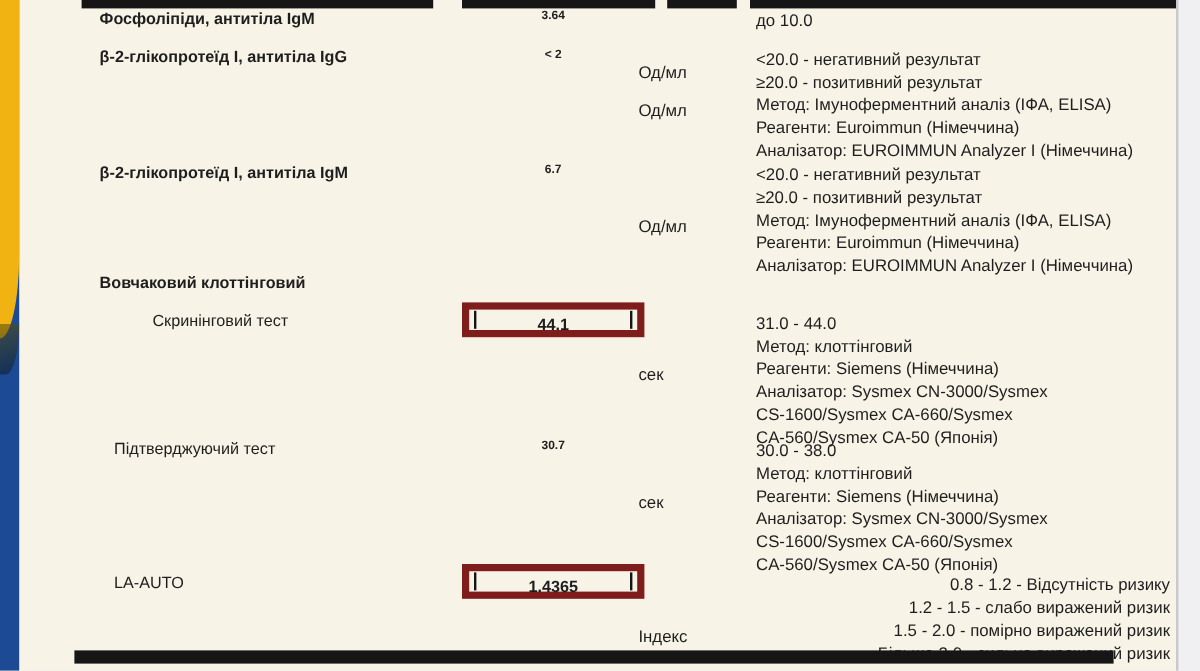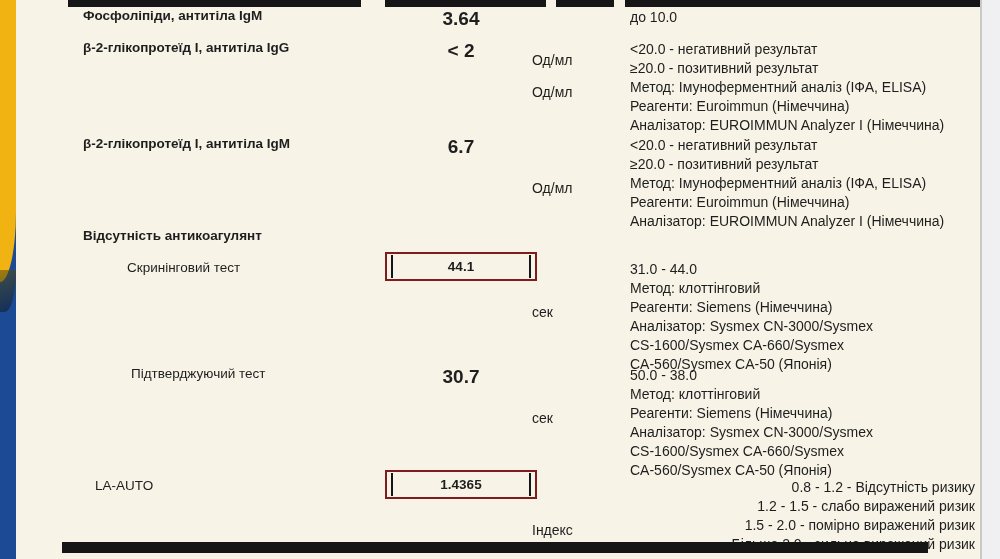--- a/index.html
+++ b/index.html
@@ -23,22 +23,22 @@
   
   .topbar{position:absolute;top:0;height:7px;background:var(--bar-black,#161616);}
   
   .bottombar{position:absolute;background:var(--bar-black,#161616);}
   
   .row{position:absolute;left:0;top:0;width:1000px;}
   .cell{position:absolute;white-space:nowrap;}
   .test-name{font-size:13.5px;}
   .test-name.bold{font-weight:bold;}
   .section-name{font-size:13.5px;font-weight:bold;}
-  .value-plain{left:385px;width:152px;text-align:center;font-weight:bold;font-size:19px;}
-  .value-box{position:absolute;left:385px;width:152px;height:29px;border:2px solid #7f1d1d;
+  .value-plain{left:385px;width:152px;text-align:center;font-weight:bold;font-size:10px;}
+  .value-box{position:absolute;left:385px;width:152px;height:29px;border:6px solid #7f1d1d;
     box-sizing:border-box;background:var(--page-cream,#f7f3e6);}
   .value-box .inner-line{position:absolute;top:1px;bottom:1px;width:2px;background:#151515;}
   .value-box .inner-line.l{left:4px;} .value-box .inner-line.r{right:4px;}
   .value-box .boxed-value{position:absolute;left:0;right:0;top:5px;text-align:center;
     font-weight:bold;font-size:13.5px;}
   .unit{left:532px;font-size:14px;margin-top:44px;}
   .ref{left:630px;width:345px;font-size:14px;}
   .ref-line{height:19px;line-height:19px;white-space:nowrap;}
 </style>
 </head>
@@ -82,45 +82,45 @@
       <div class="cell unit" style="top: 136px;">Од/мл</div>
       <div class="cell ref" style="top: 136px;">
         <div class="ref-line">&lt;20.0 - негативний результат</div>
         <div class="ref-line">≥20.0 - позитивний результат</div>
         <div class="ref-line">Метод: Імуноферментний аналіз (ІФА, ELISA)</div>
         <div class="ref-line">Реагенти: Euroimmun (Німеччина)</div>
         <div class="ref-line">Аналізатор: EUROIMMUN Analyzer I (Німеччина)</div>
       </div>
     </div>
     <div class="row">
-      <div class="cell section-name" style="left: 83px; top: 228px;">Відсутність антикоагулянт</div>
+      <div class="cell section-name" style="left: 83px; top: 228px;">Вовчаковий клоттінговий</div>
     </div>
     <div class="row">
       <div class="cell test-name" style="left: 95px; top: 260px; margin-left: 32px;">Скринінговий тест</div>
       <div class="value-box" style="top: 252px;">
         <div class="inner-line l"></div>
         <div class="inner-line r"></div>
         <div class="boxed-value">44.1</div>
       </div>
       <div class="cell unit" style="top: 260px;">сек</div>
       <div class="cell ref" style="top: 260px;">
         <div class="ref-line">31.0 - 44.0</div>
         <div class="ref-line">Метод: клоттінговий</div>
         <div class="ref-line">Реагенти: Siemens (Німеччина)</div>
         <div class="ref-line">Аналізатор: Sysmex CN-3000/Sysmex</div>
         <div class="ref-line">CS-1600/Sysmex CA-660/Sysmex</div>
         <div class="ref-line">CA-560/Sysmex CA-50 (Японія)</div>
       </div>
     </div>
     <div class="row">
-      <div class="cell test-name" style="left: 95px; top: 366px; margin-left: 36px;">Підтверджуючий тест</div>
+      <div class="cell test-name" style="left: 95px; top: 366px;">Підтверджуючий тест</div>
       <div class="cell value-plain" style="top: 366px;">30.7</div>
       <div class="cell unit" style="top: 366px;">сек</div>
       <div class="cell ref" style="top: 366px;">
-        <div class="ref-line">50.0 - 38.0</div>
+        <div class="ref-line">30.0 - 38.0</div>
         <div class="ref-line">Метод: клоттінговий</div>
         <div class="ref-line">Реагенти: Siemens (Німеччина)</div>
         <div class="ref-line">Аналізатор: Sysmex CN-3000/Sysmex</div>
         <div class="ref-line">CS-1600/Sysmex CA-660/Sysmex</div>
         <div class="ref-line">CA-560/Sysmex CA-50 (Японія)</div>
       </div>
     </div>
     <div class="row">
       <div class="cell test-name" style="left: 95px; top: 478px;">LA-AUTO</div>
       <div class="value-box" style="top: 470px;">

